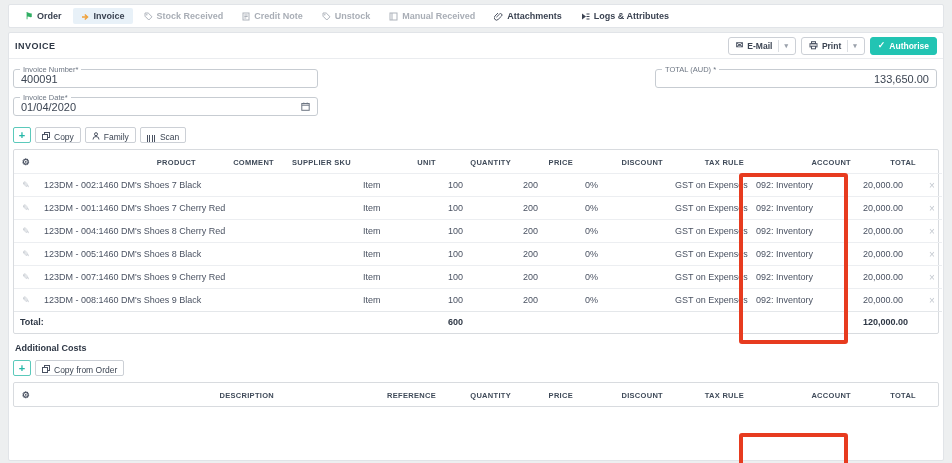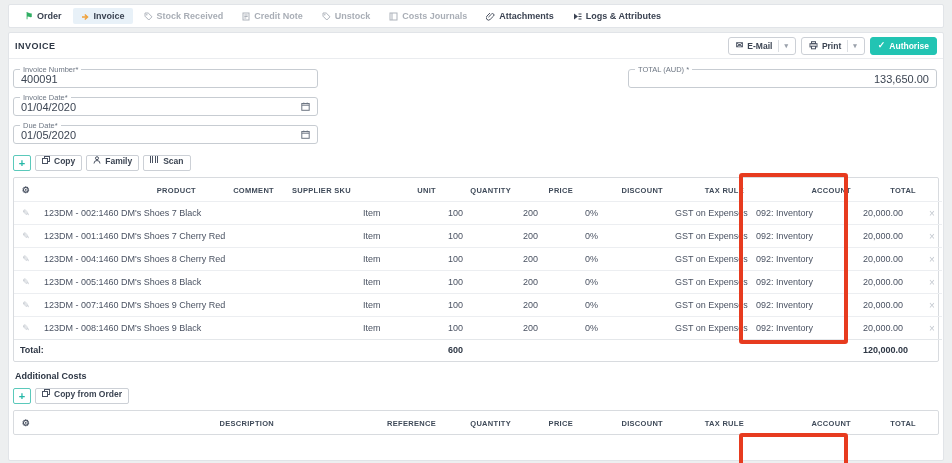--- a/index.html
+++ b/index.html
@@ -48,44 +48,44 @@
     cursor:pointer;
   }
   .btn .caret { color:#9aa1ab; font-size:7px; margin-left:2px; border-left:1px solid #dcdfe3; padding-left:5px; height:12px; display:inline-flex; align-items:center;}
   .btn.primary { background:#22c4b3; border-color:#22c4b3; color:#fff; }
   .btn.primary .bicon { color:#fff; }
   .bicon { font-size:9px; line-height:1; display:inline-flex; align-items:center; color:#4a5262;}
 
   
   .fields { display:flex; justify-content:space-between; align-items:flex-start; padding:10px 6px 2px 4px;gap:16px; }
   .fields-left  { width:305px; display:flex; flex-direction:column; gap:9px; }
-  .fields-right { width:309px; }
+  .fields-right { width:282px; }
   .field {
     position:relative; border:1px solid #c7ccd2; border-radius:3px;
     height:19px; display:flex; align-items:center; padding:0 7px; background:#fff;
   }
   .field .flabel {
     position:absolute; top:-5px; left:6px; background:#fff; padding:0 3px;
     font-size:7.5px; color:#6d7683; white-space:nowrap;
   }
   .field .fvalue { font-size:11px; color:#3c4553; flex:1; }
   .field.right .fvalue { text-align:right; }
   .field .cal { margin-left:auto; display:inline-flex; }
 
   
   .toolbar { display:flex; align-items:center; gap:4px; padding:9px 4px 6px 4px; }
   .btn-plus {
     width:18px; height:16px; border:1px solid #5bc9bb; border-radius:2px; background:#fff;
     color:#24b7a7; font-size:11px; line-height:1; display:inline-flex; align-items:center; justify-content:center;
     cursor:pointer; font-weight:bold;
   }
   .btn-sm {
-    display:inline-flex; align-items:flex-start; gap:4px;
+    display:inline-flex; align-items:flex-end; gap:4px;
     border:1px solid #ccd0d6; border-radius:2px; background:#fff;
-    height:16px; padding:0 6px; font-size:8.5px; font-weight:bold; color:#3c4553; cursor:pointer;
+    height:16px; padding:0 6px; font-size:8.5px; font-weight:normal; color:#3c4553; cursor:pointer;
   }
   .barcode { width:9px; height:7px; background:repeating-linear-gradient(90deg,#4a5262 0 1px,transparent 1px 2.5px); }
 
   
   .tbl-wrap { margin:0 4px; border:1px solid #d8dbdf; border-radius:2px; background:#fff; }
   table { width:100%; border-collapse:collapse; table-layout:fixed; }
   th {
     font-size:7.5px; font-weight:bold; color:#3f4a59; letter-spacing:.3px;
     text-align:right; padding:7px 6px 6px 6px; white-space:nowrap;
   }
@@ -154,21 +154,21 @@
     </span>
     <span>Unstock</span>
   </div>
   <div class="tab disabled">
     <span class="ticon gray">
       <svg width="9" height="9" viewBox="0 0 9 9">
           <rect x="1" y="1" width="7" height="7" stroke="#aeb3bb" fill="none"></rect>
           <path d="M3 1 v7" stroke="#aeb3bb"></path>
         </svg>
     </span>
-    <span>Costs Journals</span>
+    <span>Manual Received</span>
   </div>
   <div class="tab">
     <span class="ticon dark">
       <svg width="9" height="9" viewBox="0 0 9 9">
           <path d="M2.4 5.2 L5.6 2 a1.4 1.4 0 0 1 2 2 L4.2 7.4 a2.3 2.3 0 0 1-3.3-3.3 L4 1" stroke="#3b4352" stroke-width="0.9" fill="none"></path>
         </svg>
     </span>
     <span>Attachments</span>
   </div>
   <div class="tab">
@@ -212,30 +212,20 @@
 
   <div class="fields">
     <div class="fields-left">
       <div class="field">
         <span class="flabel">Invoice Number*</span>
         <span class="fvalue">400091</span>
       </div>
       <div class="field">
         <span class="flabel">Invoice Date*</span>
         <span class="fvalue">01/04/2020</span>
-        <span class="cal">
-          <svg width="9" height="9" viewBox="0 0 9 9">
-              <rect x="0.8" y="1.5" width="7.4" height="6.8" stroke="#6d7683" fill="none"></rect>
-              <path d="M0.8 3.2 h7.4 M2.8 0.6 v1.6 M6.2 0.6 v1.6" stroke="#6d7683"></path>
-            </svg>
-        </span>
-      </div>
-      <div class="field">
-        <span class="flabel">Due Date*</span>
-        <span class="fvalue">01/05/2020</span>
         <span class="cal">
           <svg width="9" height="9" viewBox="0 0 9 9">
               <rect x="0.8" y="1.5" width="7.4" height="6.8" stroke="#6d7683" fill="none"></rect>
               <path d="M0.8 3.2 h7.4 M2.8 0.6 v1.6 M6.2 0.6 v1.6" stroke="#6d7683"></path>
             </svg>
         </span>
       </div>
     </div>
     <div class="fields-right">
       <div class="field right">

